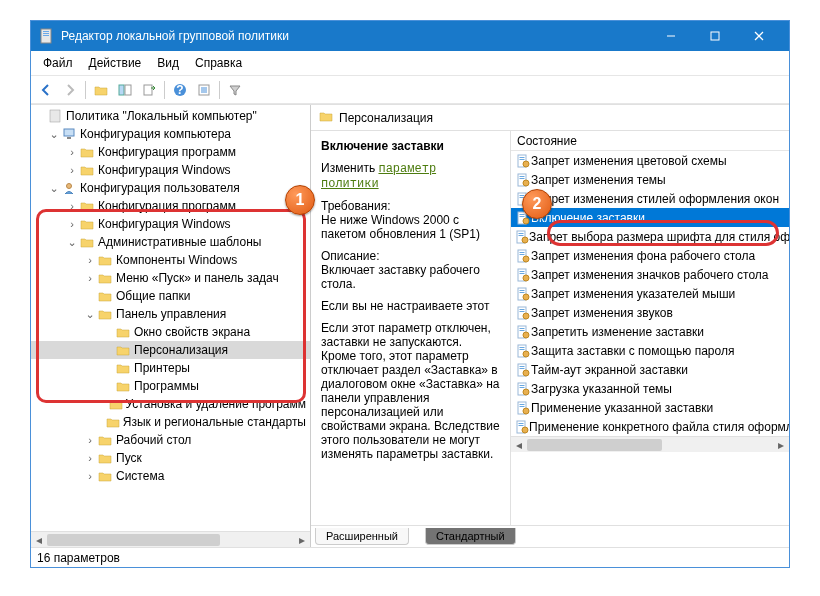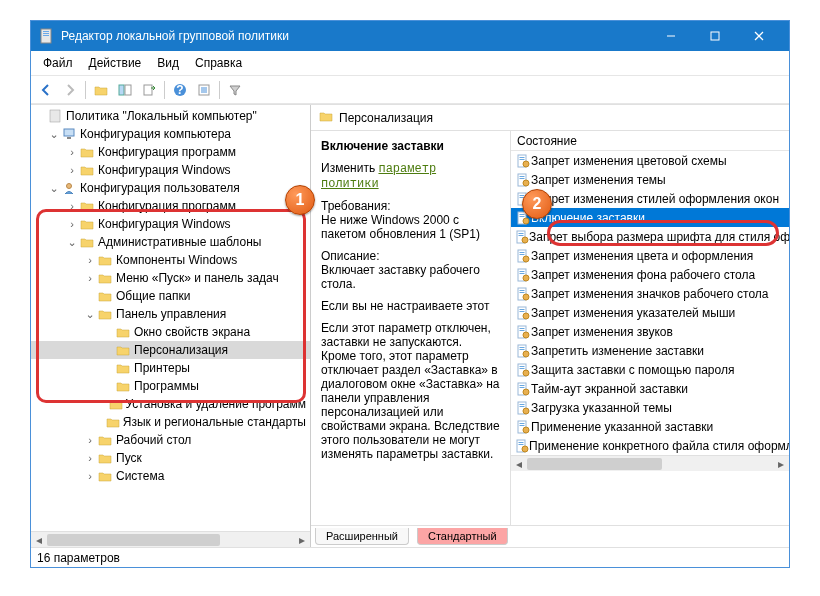--- a/index.html
+++ b/index.html
@@ -40,22 +40,22 @@
 .rbody { flex: 1; display: flex; min-height: 0; }
 .desc { width: 200px; border-right: 1px solid #e0e0e0; padding: 8px 10px; display: flex; flex-direction: column; gap: 8px; font-size: 12px; overflow: hidden; }
 .desc .h { font-weight: bold; }
 .desc .link { color: #4d7c0f; text-decoration: underline; font-family: Liberation Mono, monospace; }
 .list { flex: 1; overflow: auto; }
 .list .colh { height: 20px; border-bottom: 1px solid #e6e6e6; padding: 0 6px; display: flex; align-items: center; font-size: 12px; }
 .list .item { height: 19px; display: flex; align-items: center; padding: 0 4px; white-space: nowrap; }
 .list .item.sel { background: #0078d7; color: #fff; }
 .list .iic { width: 16px; height: 16px; display: inline-flex; align-items: center; justify-content: center; }
 
-.tabs { height: 22px; display: flex; align-items: center; padding: 0 4px; border-top: 1px solid #e0e0e0; gap: 8px; }
-.tabs .tab { padding: 2px 10px; border: 1px solid #ccc; border-top: none; border-radius: 0 0 4px 4px; font-size: 11px; background: #fca5a5; }
+.tabs { height: 22px; display: flex; align-items: center; padding: 0 4px; border-top: 1px solid #e0e0e0; gap: 16px; }
+.tabs .tab { padding: 2px 10px; border: 1px solid #ccc; border-top: none; border-radius: 0 0 4px 4px; font-size: 11px; background: #737373; }
 .tabs .tab.act { background: #f8f8f8; }
 
 .status { height: 20px; border-top: 1px solid #e0e0e0; display: flex; align-items: center; padding: 0 6px; font-size: 12px; }
 
 .folder-svg { fill: #f7d36b; stroke: #caa43a; stroke-width: 0.5; }
 .policy-svg { fill: #e8e8e8; stroke: #999; stroke-width: 0.5; }
 
 .callout { position: absolute; border: 3px solid #d33; border-radius: 10px; pointer-events: none; }
 .badge { position: absolute; width: 30px; height: 30px; border-radius: 50%; background: radial-gradient(circle at 35% 30%, #ff9a5a, #e05a12); color: #fff; font-weight: bold; font-size: 16px; display: flex; align-items: center; justify-content: center; box-shadow: 0 1px 2px rgba(0,0,0,.4); border: 1px solid #b24000; }
 
@@ -499,31 +499,20 @@
               </div>
               <div class="item">
                 <span class="iic">
                   <svg width="14" height="14" viewBox="0 0 14 14">
                     <rect x="2" y="1" width="8" height="12" fill="#fff" stroke="#9ab8d8"></rect>
                     <rect x="3.5" y="3" width="5" height="1" fill="#6aa8e0"></rect>
                     <rect x="3.5" y="5" width="5" height="1" fill="#6aa8e0"></rect>
                     <circle cx="10" cy="10" r="3" fill="#e8b050" stroke="#c08820"></circle>
                   </svg>
                 </span>
-                <span>Запрет изменения цвета и оформления</span>
-              </div>
-              <div class="item">
-                <span class="iic">
-                  <svg width="14" height="14" viewBox="0 0 14 14">
-                    <rect x="2" y="1" width="8" height="12" fill="#fff" stroke="#9ab8d8"></rect>
-                    <rect x="3.5" y="3" width="5" height="1" fill="#6aa8e0"></rect>
-                    <rect x="3.5" y="5" width="5" height="1" fill="#6aa8e0"></rect>
-                    <circle cx="10" cy="10" r="3" fill="#e8b050" stroke="#c08820"></circle>
-                  </svg>
-                </span>
                 <span>Запрет изменения фона рабочего стола</span>
               </div>
               <div class="item">
                 <span class="iic">
                   <svg width="14" height="14" viewBox="0 0 14 14">
                     <rect x="2" y="1" width="8" height="12" fill="#fff" stroke="#9ab8d8"></rect>
                     <rect x="3.5" y="3" width="5" height="1" fill="#6aa8e0"></rect>
                     <rect x="3.5" y="5" width="5" height="1" fill="#6aa8e0"></rect>
                     <circle cx="10" cy="10" r="3" fill="#e8b050" stroke="#c08820"></circle>
                   </svg>

